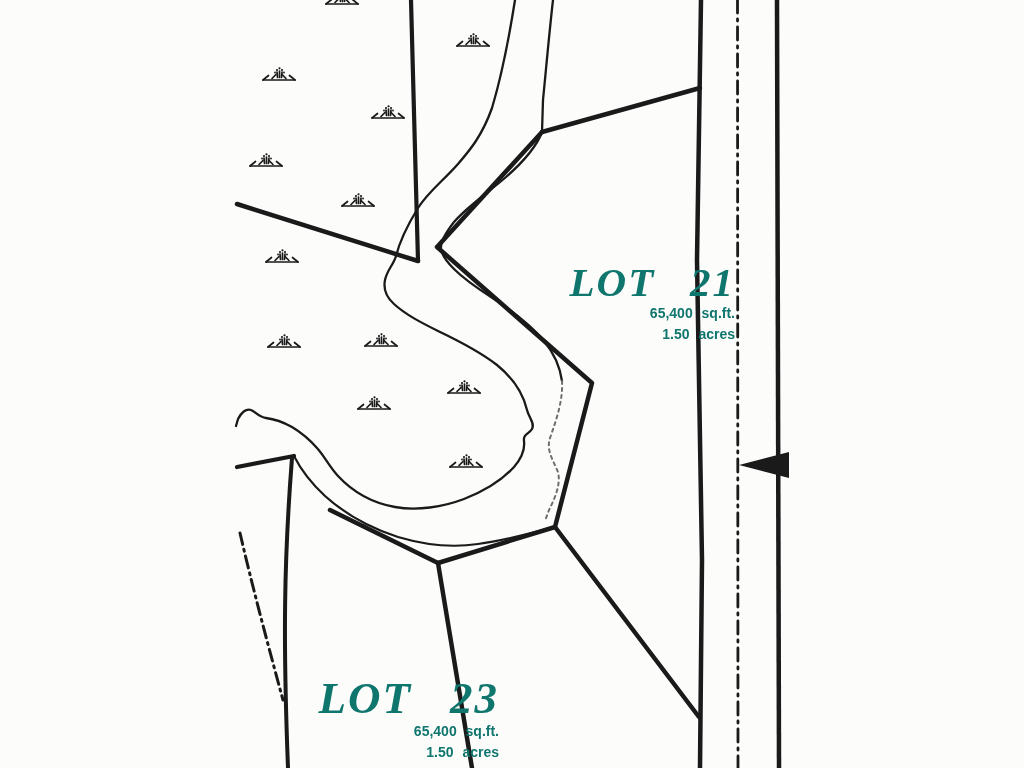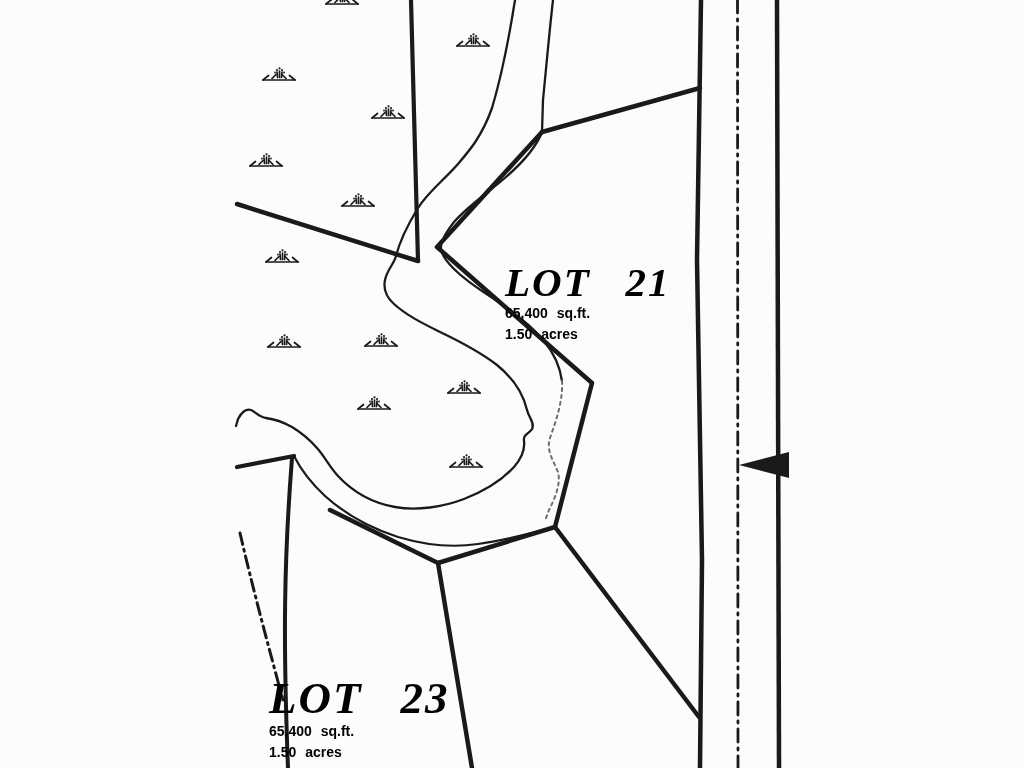--- a/index.html
+++ b/index.html
@@ -6,22 +6,22 @@
   .canvas{
     position:relative;
     width:1024px;height:768px;
     background:#fcfcfb;
     overflow:hidden;
     font-family:"Liberation Sans",sans-serif;
   }
   .linework{position:absolute;left:0;top:0;filter:blur(0.3px);}
   .lot-label{
     position:absolute;
-    text-align:left;
-    color:#000000;
+    text-align:right;
+    color:#0f766e;
   }
   .lot-name{
     font-family:"Liberation Serif",serif;
     font-style:italic;
     font-weight:bold;
     letter-spacing:2px;
     word-spacing:0.55em;
     line-height:1.0;
     white-space:nowrap;
   }

